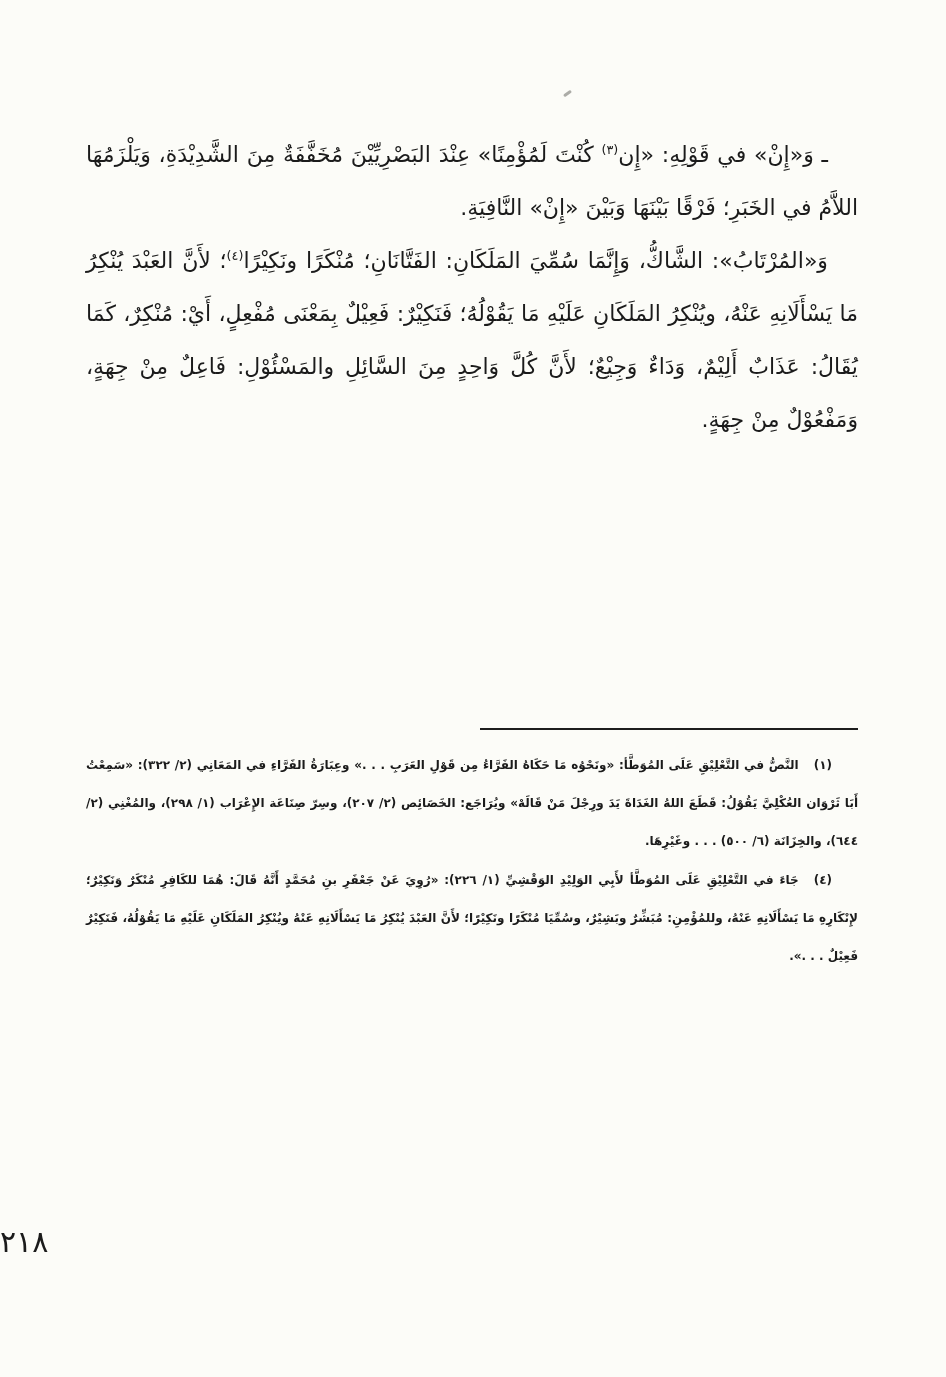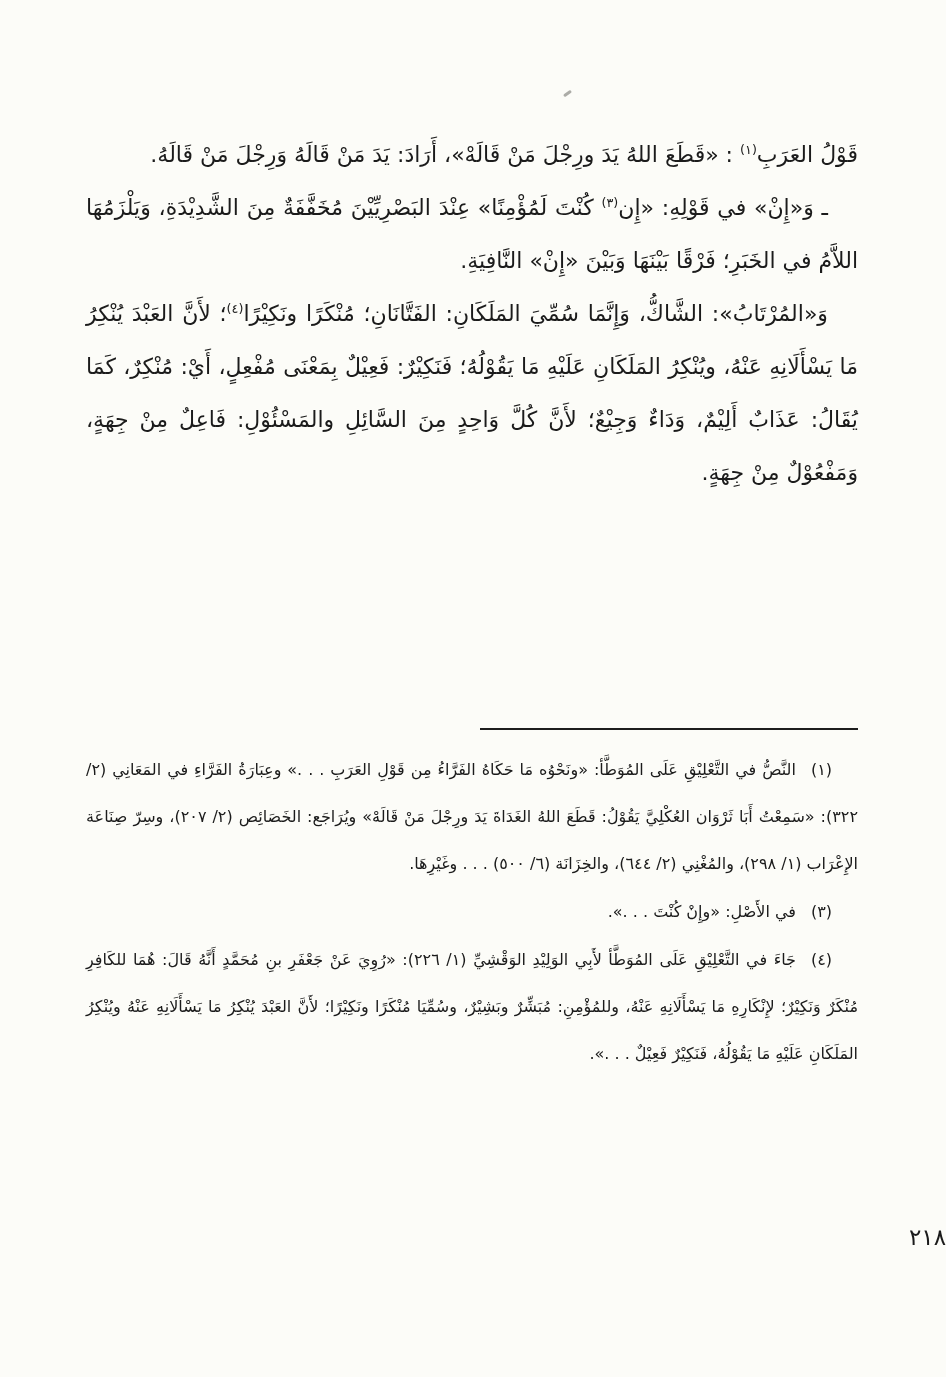--- a/index.html
+++ b/index.html
@@ -34,44 +34,43 @@
     font-size:0.58em;
     vertical-align:super;
     line-height:0;
   }
   .fn-rule{
     position:absolute;top:728px;right:88px;
     width:378px;height:2px;background:#1d1d1d;
   }
   .footnotes{
     position:absolute;top:746px;right:88px;left:86px;
-    font-size:16px;line-height:47px;
+    font-size:12px;line-height:38px;
     text-align:justify;
+    font-weight:bold;
   }
   .footnote{margin:0 0 1px 0;text-indent:26px;}
   .fn-marker{margin-left:15px;white-space:nowrap;}
   .page-number{
     position:absolute;top:1224px;left:0;right:0;
-    text-align:right;font-size:23px;letter-spacing:2px;
+    text-align:left;font-size:30px;letter-spacing:2px;
   }
 </style>
 </head>
 <body>
 
 <div class="page">
   <div class="speck"></div>
 
   <main class="body-text">
-      <p>قَوْلُ العَرَبِ<sup class="fn-ref">(١)</sup> : «قَطَعَ اللهُ يَدَ ورِجْلَ مَنْ قَالَهْ»، أَرَادَ: يَدَ مَنْ قَالَهُ وَرِجْلَ مَنْ قَالَهُ.</p>
       <p class="indent">ـ وَ«إِنْ» في قَوْلِهِ: «إِن<sup class="fn-ref">(٣)</sup> كُنْتَ لَمُؤْمِنًا» عِنْدَ البَصْرِيِّيْنَ مُخَفَّفَةٌ مِنَ الشَّدِيْدَةِ، وَيَلْزَمُهَا اللاَّمُ في الخَبَرِ؛ فَرْقًا بَيْنَهَا وَبَيْنَ «إِنْ» النَّافِيَةِ.</p>
       <p class="indent">وَ«المُرْتَابُ»: الشَّاكُّ، وَإِنَّمَا سُمِّيَ المَلَكَانِ: الفَتَّانَانِ؛ مُنْكَرًا ونَكِيْرًا<sup class="fn-ref">(٤)</sup>؛ لأَنَّ العَبْدَ يُنْكِرُ مَا يَسْأَلَانِهِ عَنْهُ، ويُنْكِرُ المَلَكَانِ عَلَيْهِ مَا يَقُوْلُهُ؛ فَنَكِيْرٌ: فَعِيْلٌ بِمَعْنَى مُفْعِلٍ، أَيْ: مُنْكِرٌ، كَمَا يُقَالُ: عَذَابٌ أَلِيْمٌ، وَدَاءٌ وَجِيْعٌ؛ لأَنَّ كُلَّ وَاحِدٍ مِنَ السَّائِلِ والمَسْئُوْلِ: فَاعِلٌ مِنْ جِهَةٍ، وَمَفْعُوْلٌ مِنْ جِهَةٍ.</p>
     </main>
 
   <div class="fn-rule"></div>
 
   <section class="footnotes">
       <div class="footnote"><span class="fn-marker">(١)</span><span class="fn-text">النَّصُّ في التَّعْلِيْقِ عَلَى المُوَطَّأ: «ونَحْوُه مَا حَكَاهُ الفَرَّاءُ مِن قَوْلِ العَرَبِ . . .» وعِبَارَةُ الفَرَّاءِ في المَعَانِي (٢/ ٣٢٢): «سَمِعْتُ أَبَا ثَرْوَان العُكْلِيَّ يَقُوْلُ: قَطَعَ اللهُ الغَدَاةَ يَدَ ورِجْلَ مَنْ قَالَهْ» ويُرَاجَع: الخَصَائِص (٢/ ٢٠٧)، وسِرّ صِنَاعَة الإِعْرَاب (١/ ٢٩٨)، والمُغْنِي (٢/ ٦٤٤)، والخِزَانَة (٦/ ٥٠٠) . . . وغَيْرِهَا.</span></div>
-      <div class="footnote"><span class="fn-marker">(٣)</span><span class="fn-text">في الأَصْلِ: «وإِنْ كُنْتَ . . .».</span></div>
       <div class="footnote"><span class="fn-marker">(٤)</span><span class="fn-text">جَاءَ في التَّعْلِيْقِ عَلَى المُوَطَّأ لأَبِي الوَلِيْدِ الوَقْشِيِّ (١/ ٢٢٦): «رُوِيَ عَنْ جَعْفَرِ بنِ مُحَمَّدٍ أَنَّهُ قَالَ: هُمَا للكَافِرِ مُنْكَرٌ وَنَكِيْرٌ؛ لإِنْكَارِهِ مَا يَسْأَلَانِهِ عَنْهُ، وللمُؤْمِنِ: مُبَشِّرٌ وبَشِيْرٌ، وسُمِّيَا مُنْكَرًا ونَكِيْرًا؛ لأَنَّ العَبْدَ يُنْكِرُ مَا يَسْأَلَانِهِ عَنْهُ ويُنْكِرُ المَلَكَانِ عَلَيْهِ مَا يَقُوْلُهُ، فَنَكِيْرٌ فَعِيْلٌ . . .».</span></div>
     </section>
 
   <div class="page-number">٢١٨</div>
 </div>
 
 </body></html>

